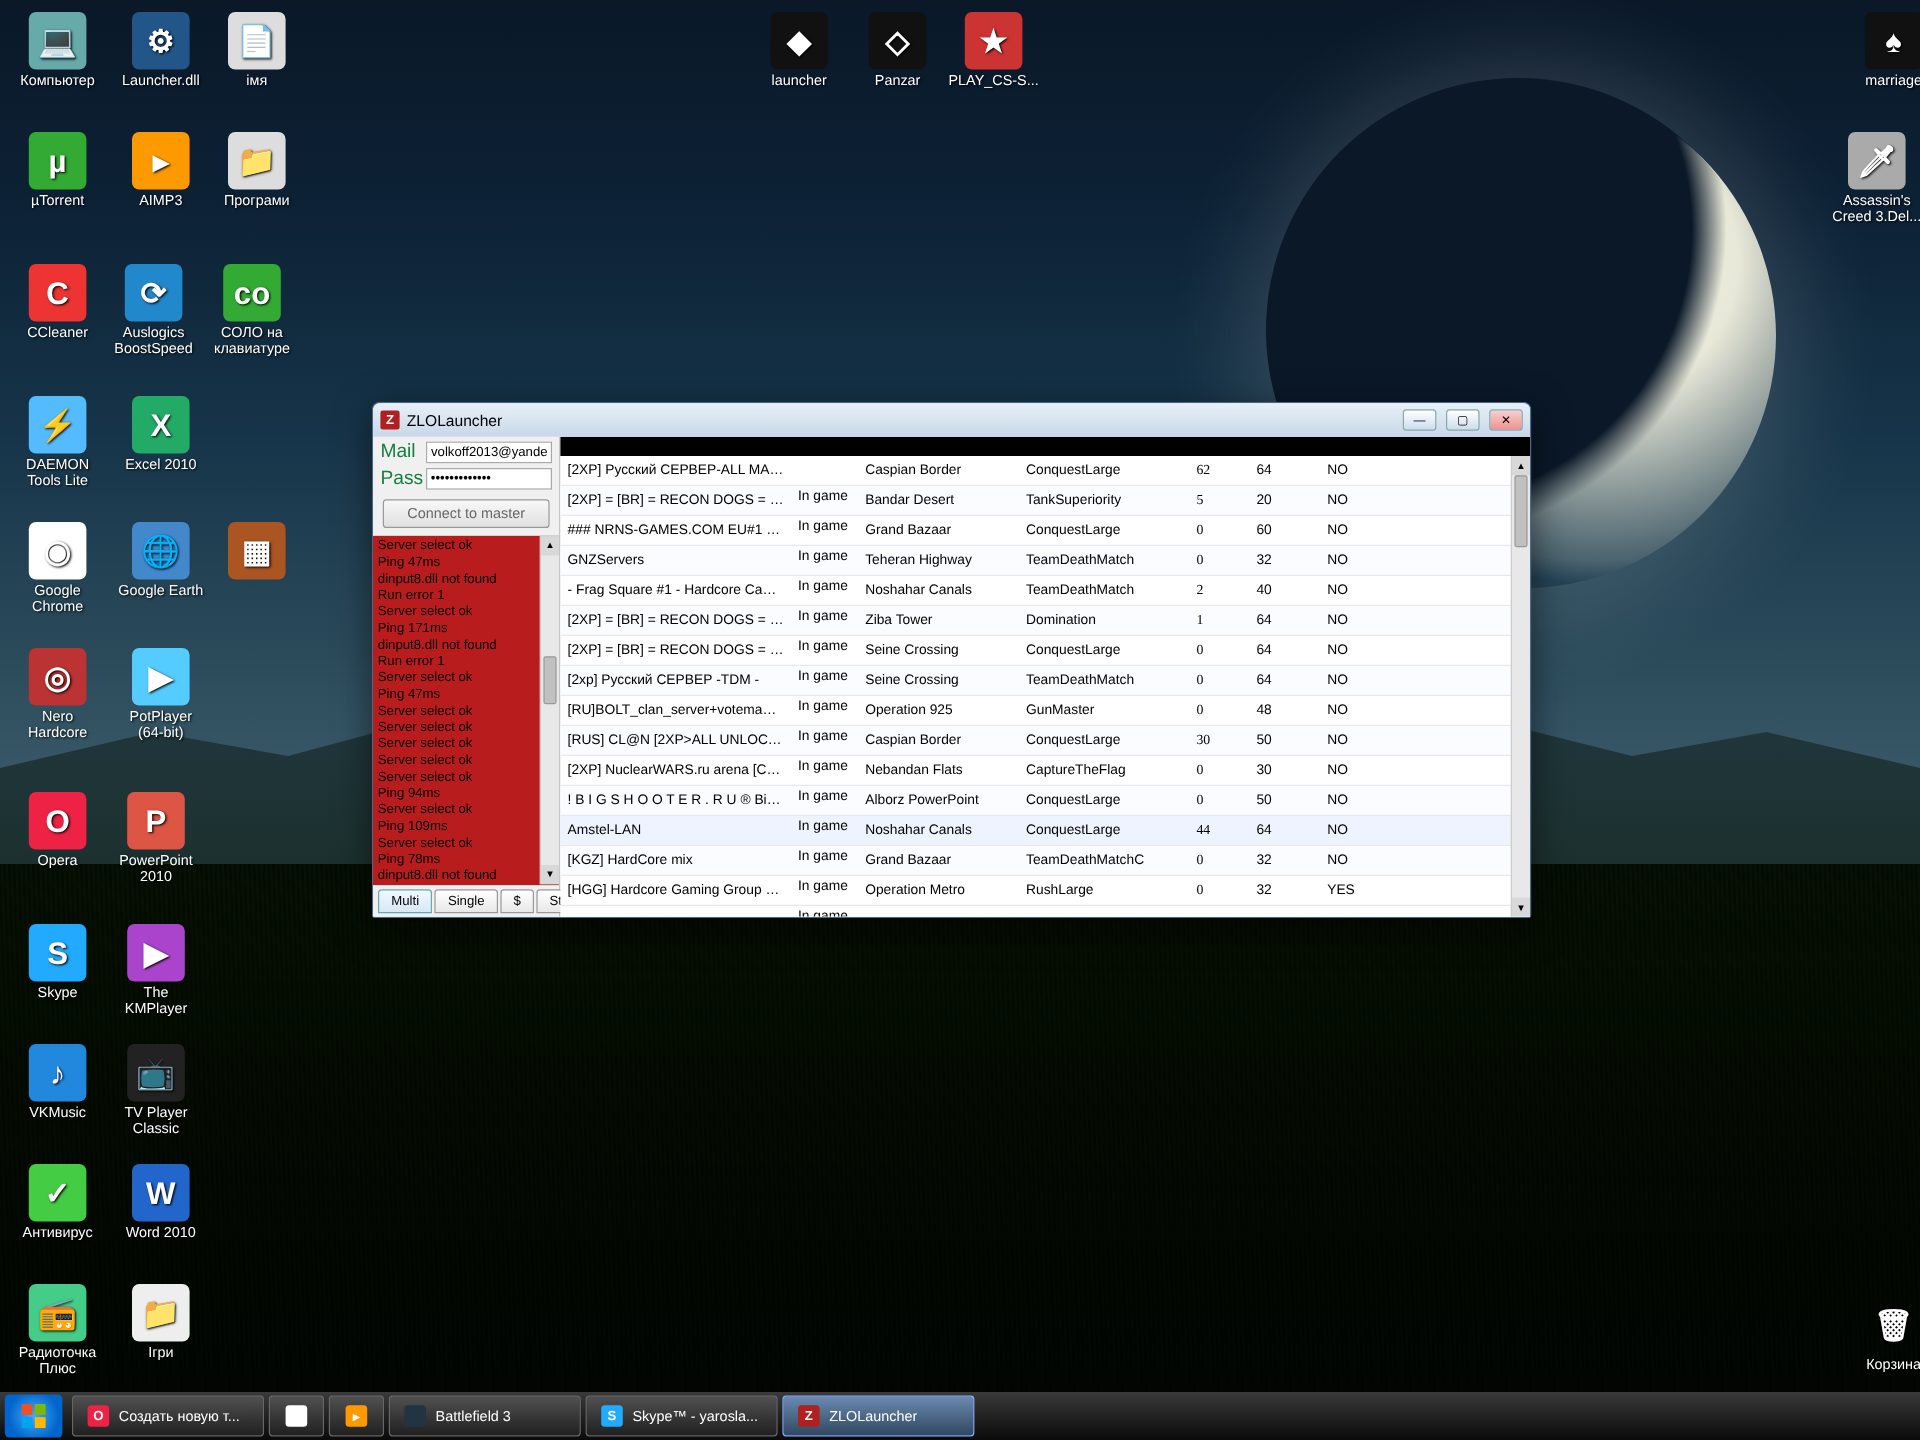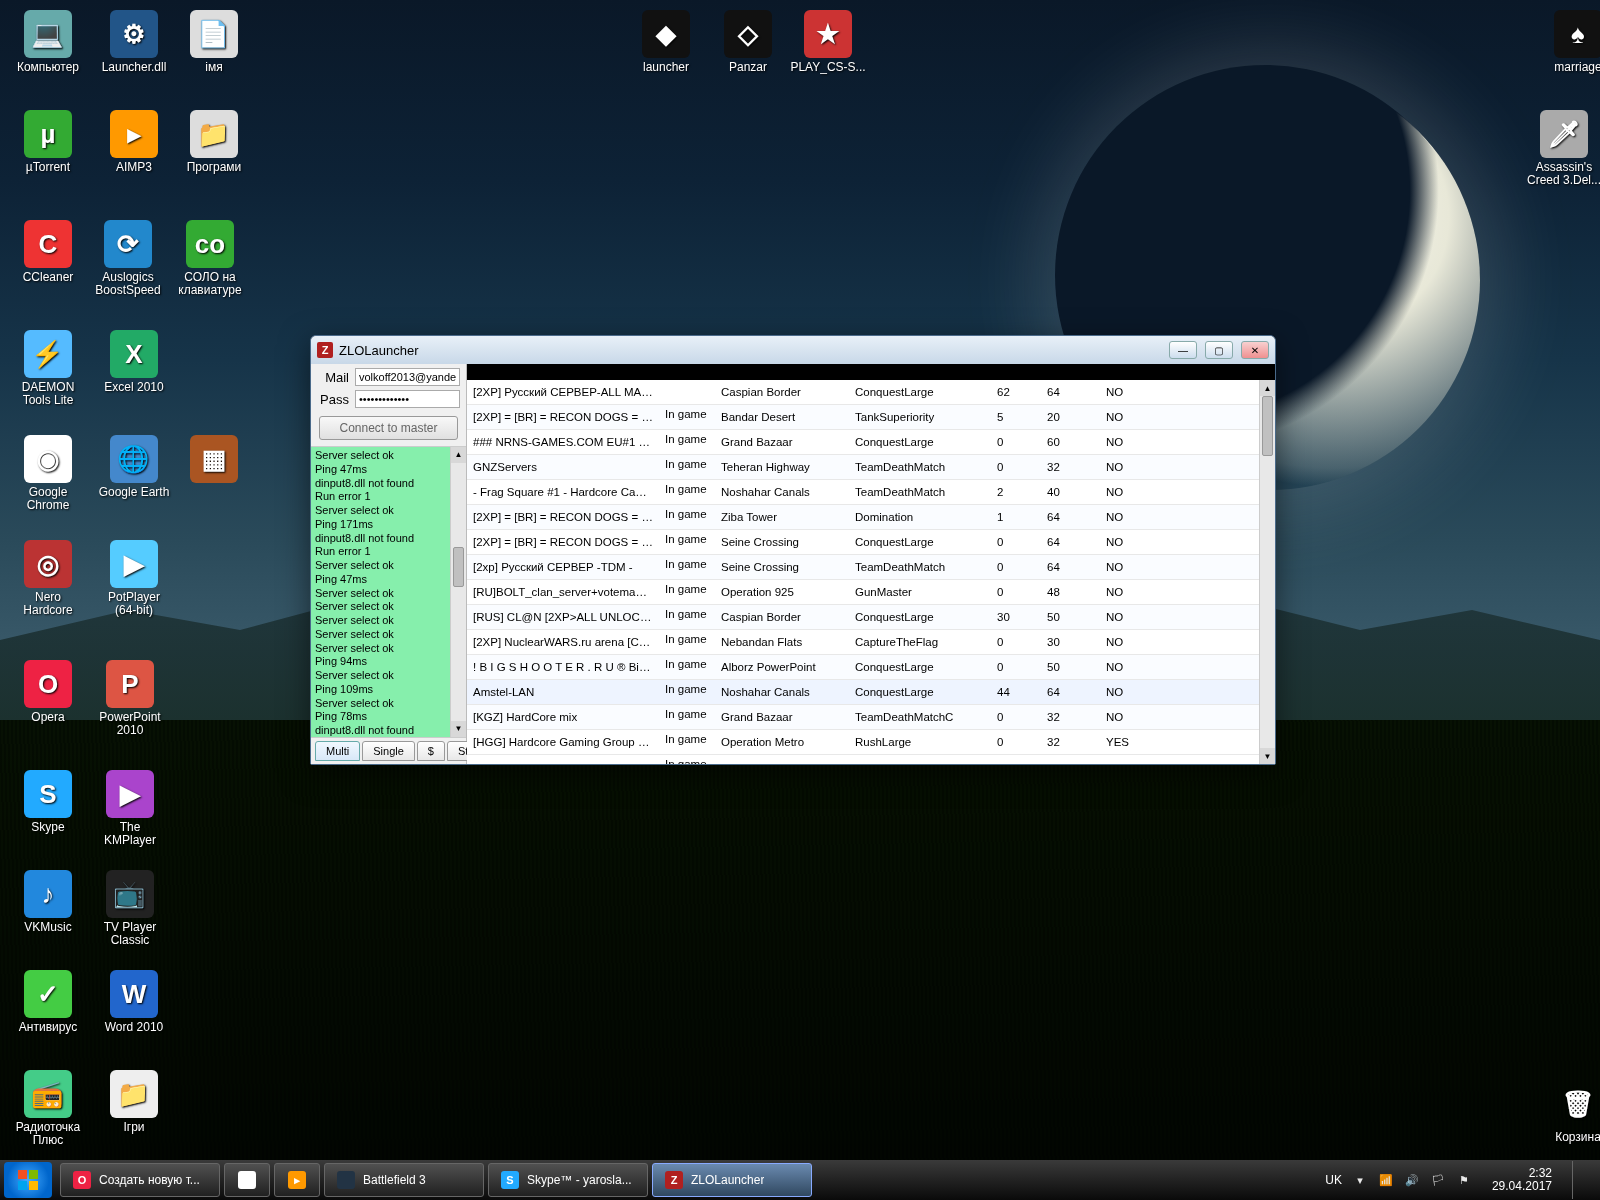--- a/index.html
+++ b/index.html
@@ -25,45 +25,45 @@
   .titlebar { height: 28px; background: linear-gradient(#e8f0f8, #c8d8e8); border-radius: 6px 6px 0 0; display:flex; align-items:center; padding: 0 6px; gap:6px; }
   .titlebar .ticon { width:16px; height:16px; background:#b02020; color:#fff; display:flex; align-items:center; justify-content:center; font-weight:bold; font-size:11px; border-radius:2px; }
   .titlebar .title { font-size: 13px; color:#000; }
   .titlebar .spacer { flex:1; }
   .winbtn { width:28px; height:18px; border:1px solid #8aa; background:linear-gradient(#fff,#cde); border-radius:3px; display:flex; align-items:center; justify-content:center; font-size:10px; cursor:pointer; margin-left:2px;}
   .winbtn.close { background:linear-gradient(#f8d0d0,#f09090);}
   .body { flex:1; display:flex; background:#f0f0f0; overflow:hidden; }
 
   .leftpane { width: 156px; border-right:1px solid #bbb; display:flex; flex-direction:column; }
   .cred { padding: 4px 6px; display:grid; grid-template-columns: 32px 1fr; gap:4px 6px; align-items:center; }
-  .cred label { font-size:13px; color:#000000;text-align:right; }
+  .cred label { font-size:16px; color:#15803d; }
   .cred input { font-size:11px; padding:2px 3px; border:1px solid #aaa; background:#fff; width:100%; }
   .connect { margin: 4px 8px 6px; padding: 4px 0; font-size:12px; background:linear-gradient(#f8f8f8,#e0e0e0); border:1px solid #999; border-radius:3px; color:#666; cursor:pointer; }
-  .log { flex:1; overflow:auto; background:#86efac; border-top:1px solid #ccc; border-bottom:1px solid #ccc; padding:2px 4px; font-size:11px; line-height:1.25; position:relative; }
+  .log { flex:1; overflow:auto; background:#b91c1c; border-top:1px solid #ccc; border-bottom:1px solid #ccc; padding:2px 4px; font-size:11px; line-height:1.25; position:relative; }
   .log-scroll { position:absolute; right:0; top:0; bottom:0; width:16px; background:#e8e8e8; border-left:1px solid #ccc;}
   .log-scroll .thumb { position:absolute; left:2px; right:2px; top:100px; height:40px; background:#c0c0c0; border:1px solid #999; border-radius:2px;}
   .log-scroll .arr { position:absolute; left:0; right:0; height:16px; background:#d8d8d8; display:flex; align-items:center; justify-content:center; font-size:8px;}
   .log-scroll .arr.up { top:0; } .log-scroll .arr.dn { bottom:0; }
   .tabsfoot { display:flex; gap:2px; padding:3px 4px; }
   .tabbtn { padding: 3px 10px; font-size:11px; border:1px solid #999; border-radius:3px 3px 0 0; background:linear-gradient(#fff,#e8e8e8); cursor:pointer;}
   .tabbtn.active { background:linear-gradient(#f0f8ff,#d8e8f8); border-color:#6aa; }
 
   .rightpane { flex:1; display:flex; flex-direction:column; background:#fff; position:relative; }
   .gridhead { display:flex; background:#000; height:16px; }
   .gridhead div { height:100%; }
   .rows { flex:1; overflow:hidden; }
   .row { display:flex; border-bottom:1px solid #e8e8e8; font-size:11.5px; height:25px; align-items:center; }
   .row:nth-child(even){ background:#fafcff; }
   .row.hl { background:#eef4ff; }
   .row > div { padding: 0 6px; white-space:nowrap; overflow:hidden; text-overflow:ellipsis; }
   .c-name { width: 192px; }
   .c-state { width: 56px; margin-top: 44px; }
   .c-map { width: 134px; }
   .c-mode { width: 142px; }
-  .c-p1 { width: 50px; }
+  .c-p1 { width: 50px; font-family: Liberation Serif, serif; }
   .c-p2 { width: 46px; }
   .c-pw { width: 60px; margin-left: 13px; }
   .grid-scroll { position:absolute; right:0; top:16px; bottom:0; width:16px; background:#e8e8e8; border-left:1px solid #ccc;}
   .grid-scroll .thumb { position:absolute; left:2px; right:2px; top:16px; height:60px; background:#c0c0c0; border:1px solid #999; border-radius:2px;}
   .grid-scroll .arr { position:absolute; left:0; right:0; height:16px; background:#d8d8d8; display:flex; align-items:center; justify-content:center; font-size:8px;}
   .grid-scroll .arr.up{top:0;} .grid-scroll .arr.dn{bottom:0;}
 
   
   .taskbar { position:absolute; left:0; right:0; bottom:0; height:40px; background:linear-gradient(#3a3a3a,#0a0a0a); display:flex; align-items:center; padding:0 6px 0 0; gap:4px; color:#fff; font-size:12px;}
   .start { width:48px; height:36px; border-radius:4px; background:radial-gradient(circle at 50% 50%, #4af 0, #06c 70%); display:flex; align-items:center; justify-content:center; cursor:pointer; margin:0 4px;}
@@ -452,26 +452,13 @@
       </div>
       <div class="taskbtn">
         <div class="ico" style="background:#2af">S</div>
         <div class="txt">Skype™ - yarosla...</div>
       </div>
       <div class="taskbtn active">
         <div class="ico" style="background:#b02020">Z</div>
         <div class="txt">ZLOLauncher</div>
       </div>
     </div>
-  <div class="tray">
-    <span class="lang">UK</span>
-    <span class="tico">▾</span>
-    <span class="tico">📶</span>
-    <span class="tico">🔊</span>
-    <span class="tico">🏳</span>
-    <span class="tico">⚑</span>
-    <div class="clock">
-      <div>2:32</div>
-      <div>29.04.2017</div>
-    </div>
-    <div class="showdesk"></div>
-  </div>
 </div>
 
 </body></html>

